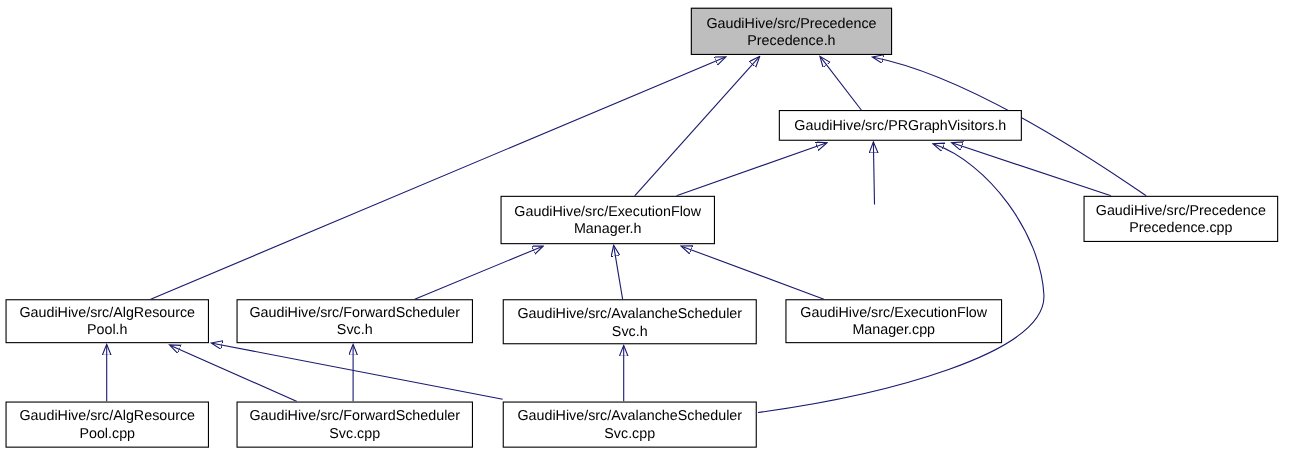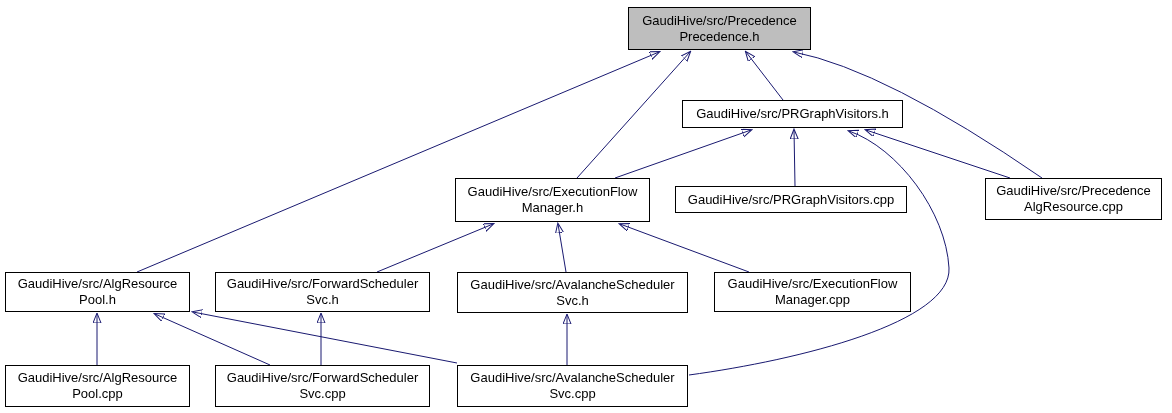--- a/index.html
+++ b/index.html
@@ -22,21 +22,21 @@
     align-items:center;justify-content:center;
     text-align:center;
     font-size:13px;line-height:16px;
     white-space:nowrap;
     cursor:pointer;
   }
   .node span:empty{display:none;}
   .node.highlight{background:#bebebe;cursor:default;}
   
   .n-prg-h   {left:628px;top:7px;  width:183px;height:43px;}
-  .n-prgv-h  {left:682px;top:100px;width:221px;height:28px;}
+  .n-prgv-h  {left:708px;top:100px;width:221px;height:28px;}
   .n-efm-h   {left:455px;top:178px;width:195px;height:44px;}
   .n-prgv-c  {left:675px;top:186px;width:232px;height:27px;}
   .n-prg-c   {left:985px;top:178px;width:177px;height:42px;}
   .n-arp-h   {left:5px;  top:272px;width:185px;height:40px;}
   .n-fss-h   {left:215px;top:272px;width:215px;height:40px;}
   .n-ass-h   {left:457px;top:272px;width:231px;height:41px;}
   .n-efm-c   {left:714px;top:272px;width:197px;height:40px;}
   .n-arp-c   {left:5px;  top:365px;width:185px;height:42px;}
   .n-fss-c   {left:215px;top:365px;width:215px;height:42px;}
   .n-ass-c   {left:457px;top:365px;width:231px;height:42px;}
@@ -78,28 +78,24 @@
   <div class="node n-prgv-h">
     <span>GaudiHive/src/PRGraphVisitors.h</span>
 
   </div>
 
   <div class="node n-efm-h">
     <span>GaudiHive/src/ExecutionFlow</span>
     <span>Manager.h</span>
   </div>
 
-  <div class="node n-prgv-c">
-    <span>GaudiHive/src/PRGraphVisitors.cpp</span>
-
-  </div>
 
   <div class="node n-prg-c">
     <span>GaudiHive/src/Precedence</span>
-    <span>AlgResource.cpp</span>
+    <span>Precedence.cpp</span>
   </div>
 
   <div class="node n-arp-h">
     <span>GaudiHive/src/AlgResource</span>
     <span>Pool.h</span>
   </div>
 
   <div class="node n-fss-h">
     <span>GaudiHive/src/ForwardScheduler</span>
     <span>Svc.h</span>

